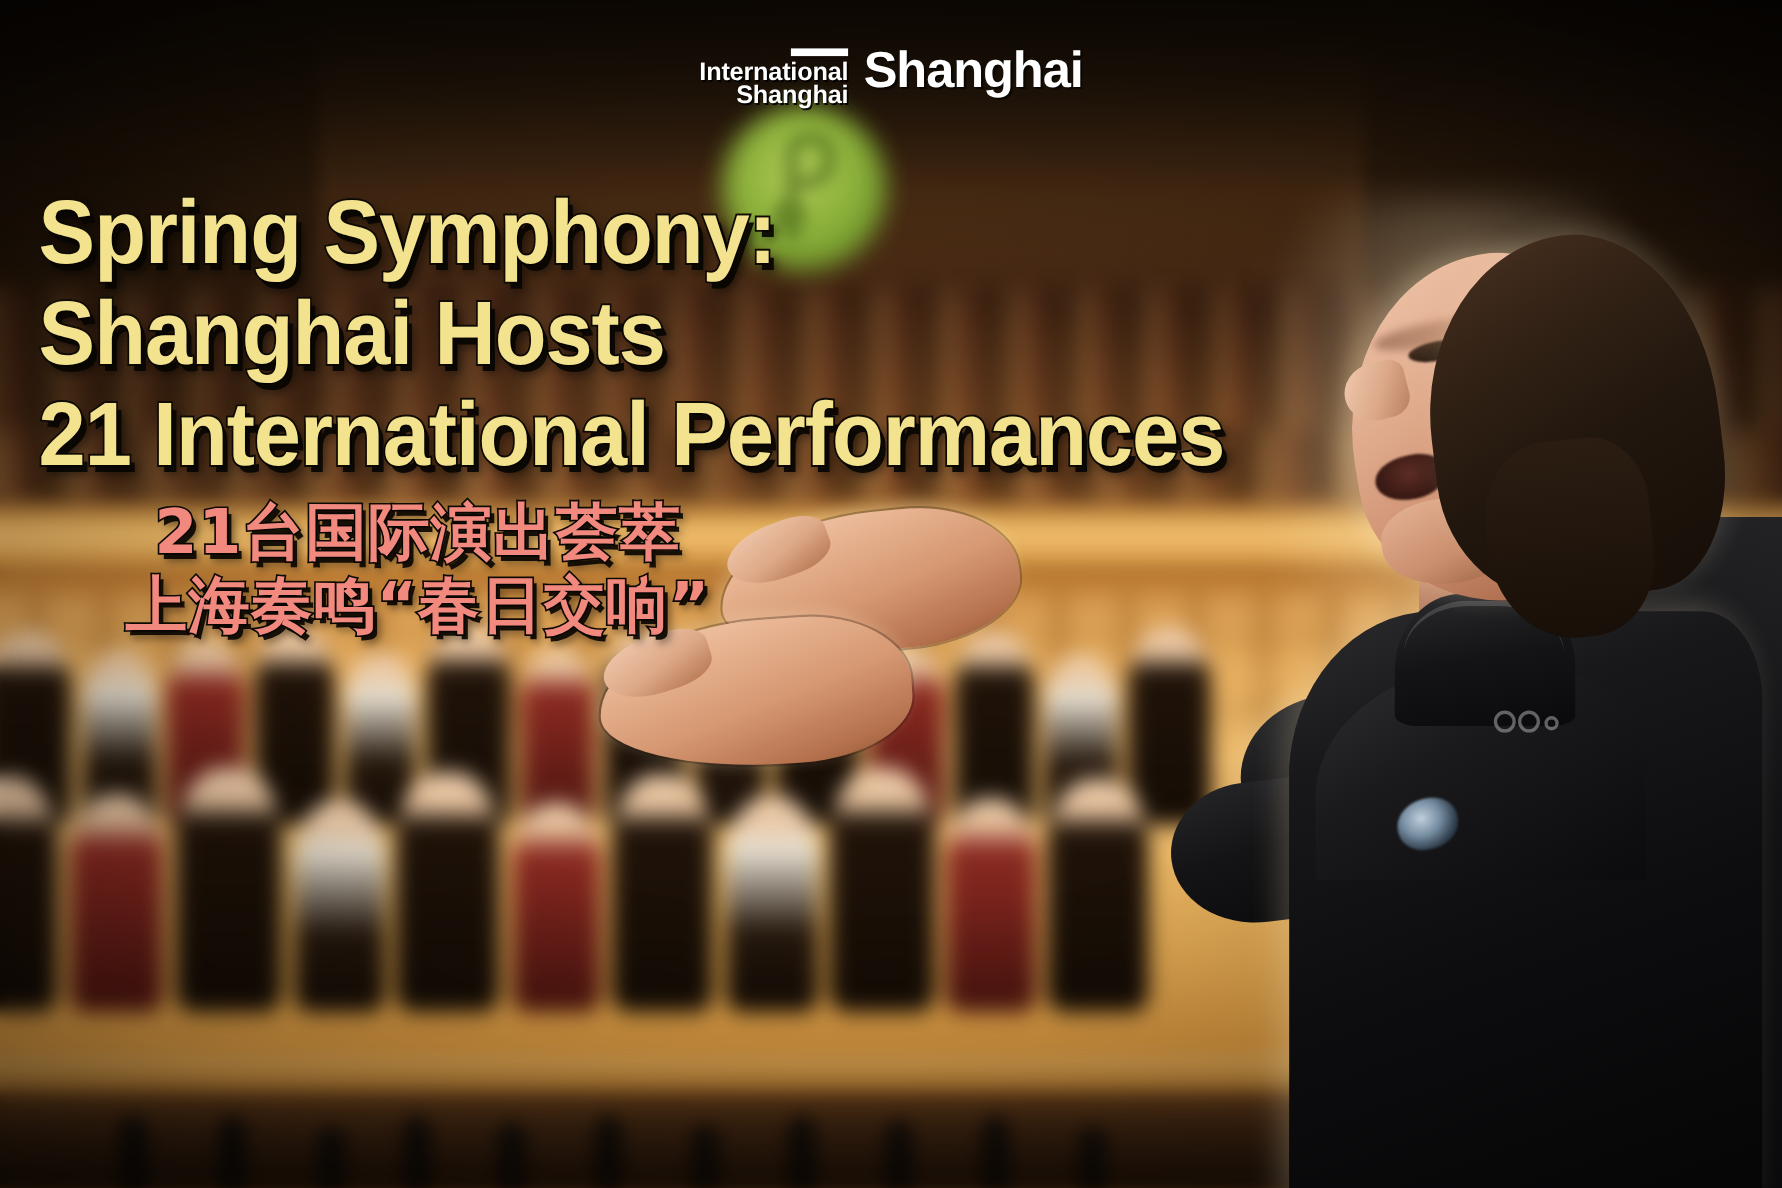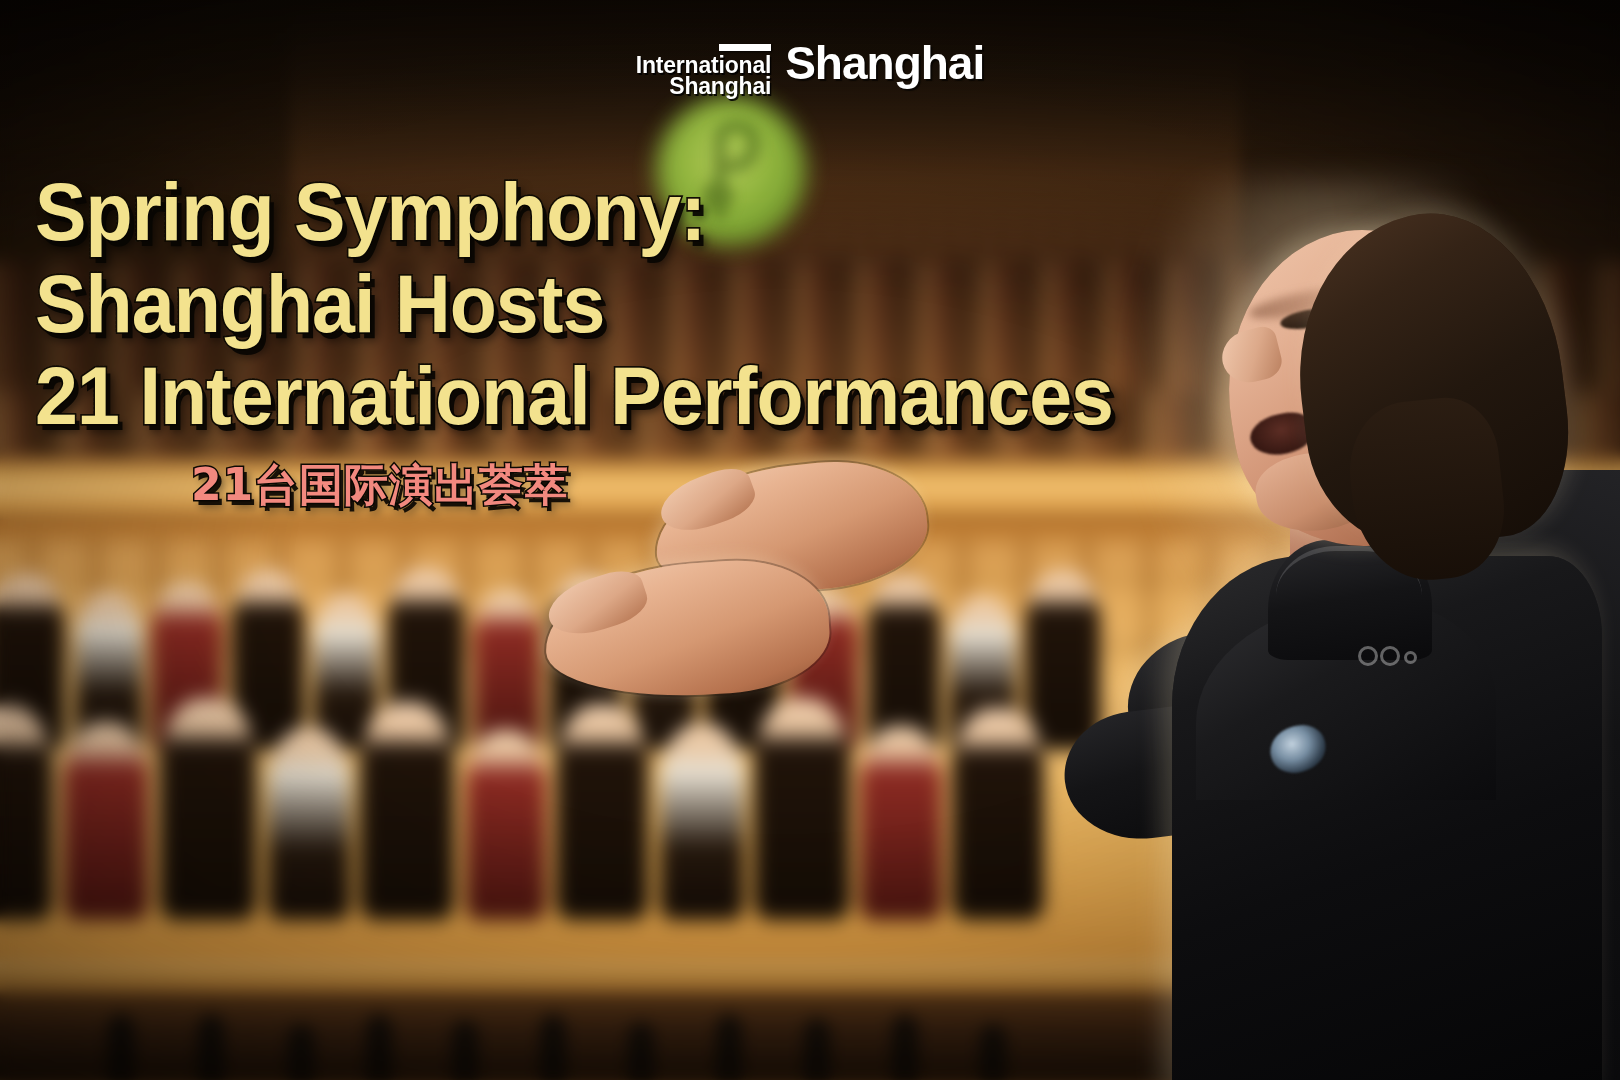--- a/index.html
+++ b/index.html
@@ -402,21 +402,21 @@
   }
 
   .subhead{
     position:absolute; left:0; top:452px; width:760px;
     text-align:center;
     pointer-events:none;
   }
   .sub-line{
     font-family:"DejaVu Sans","Liberation Sans",sans-serif;
     font-weight:bold;
-    font-size:44px;
+    font-size:56px;
     line-height:66px;
     letter-spacing:1px;
     color:#f2897f;
     -webkit-text-stroke:3px #0e0a04;
     paint-order:stroke fill;
     text-shadow:4px 5px 0 rgba(10,6,2,.92), 6px 7px 8px rgba(0,0,0,.5);
     white-space:nowrap;
     background-image:radial-gradient(circle at 1px 1px, rgba(255,255,255,.22) .6px, rgba(0,0,0,0) .8px);
     background-size:3px 3px;
     -webkit-background-clip:text;
@@ -556,15 +556,16 @@
   </div>
 
   <div class="headline">
     <div class="hl-line">Spring Symphony:</div>
     <div class="hl-line">Shanghai Hosts</div>
     <div class="hl-line wide">21 International Performances</div>
   </div>
 
   <div class="subhead">
     <div class="sub-line">21台国际演出荟萃</div>
+    <div class="sub-line">上海奏鸣“春日交响”</div>
   </div>
 
 </div>
 
 </body></html>

